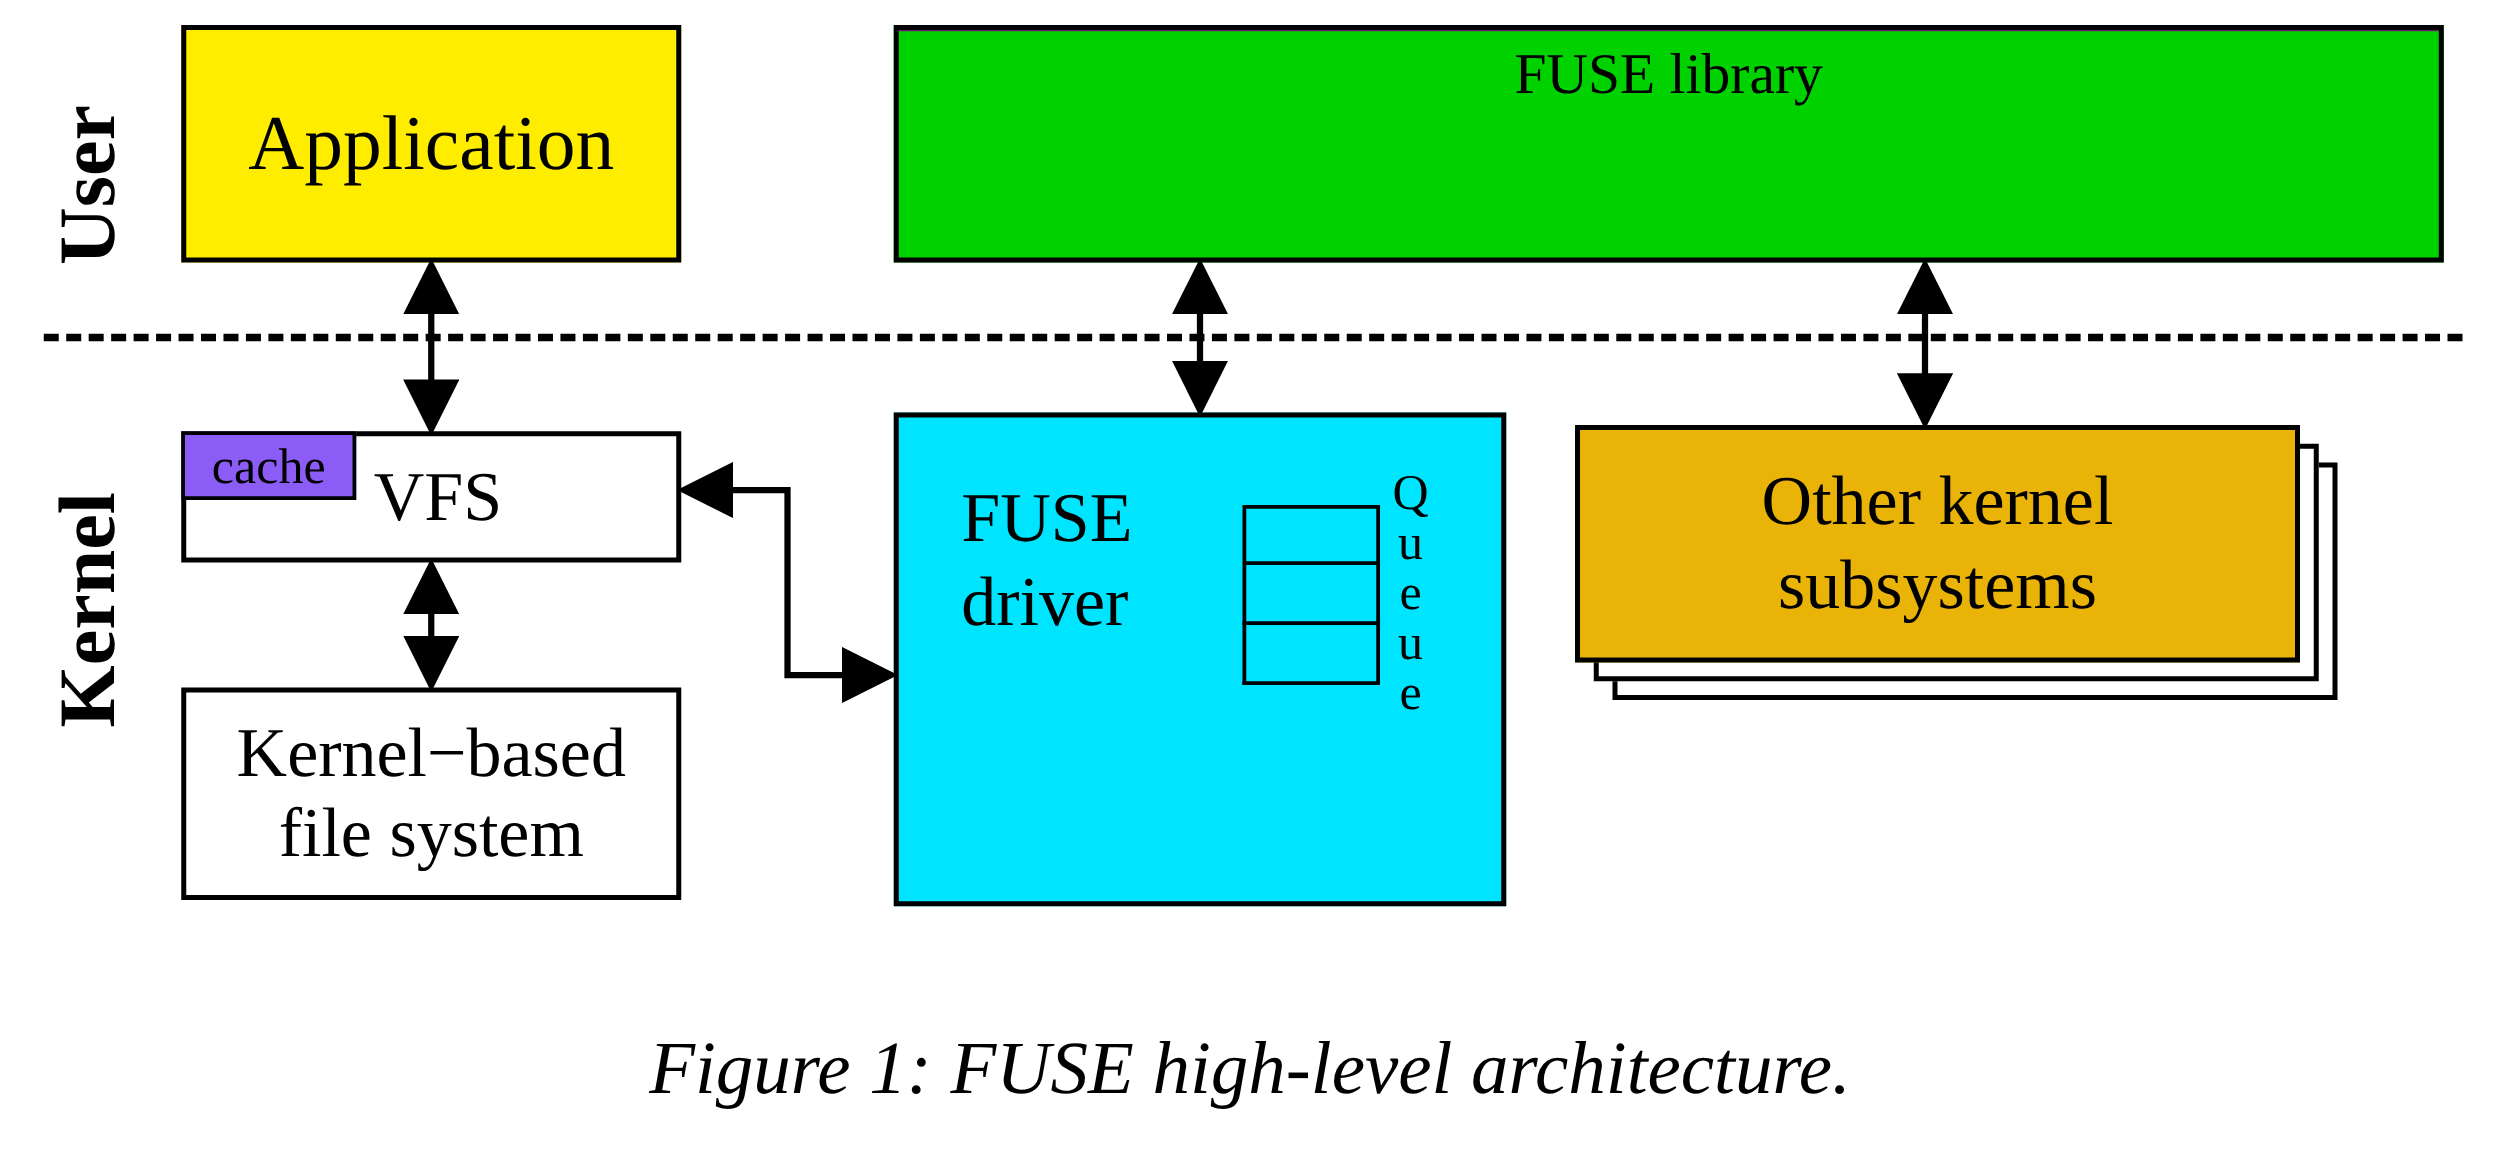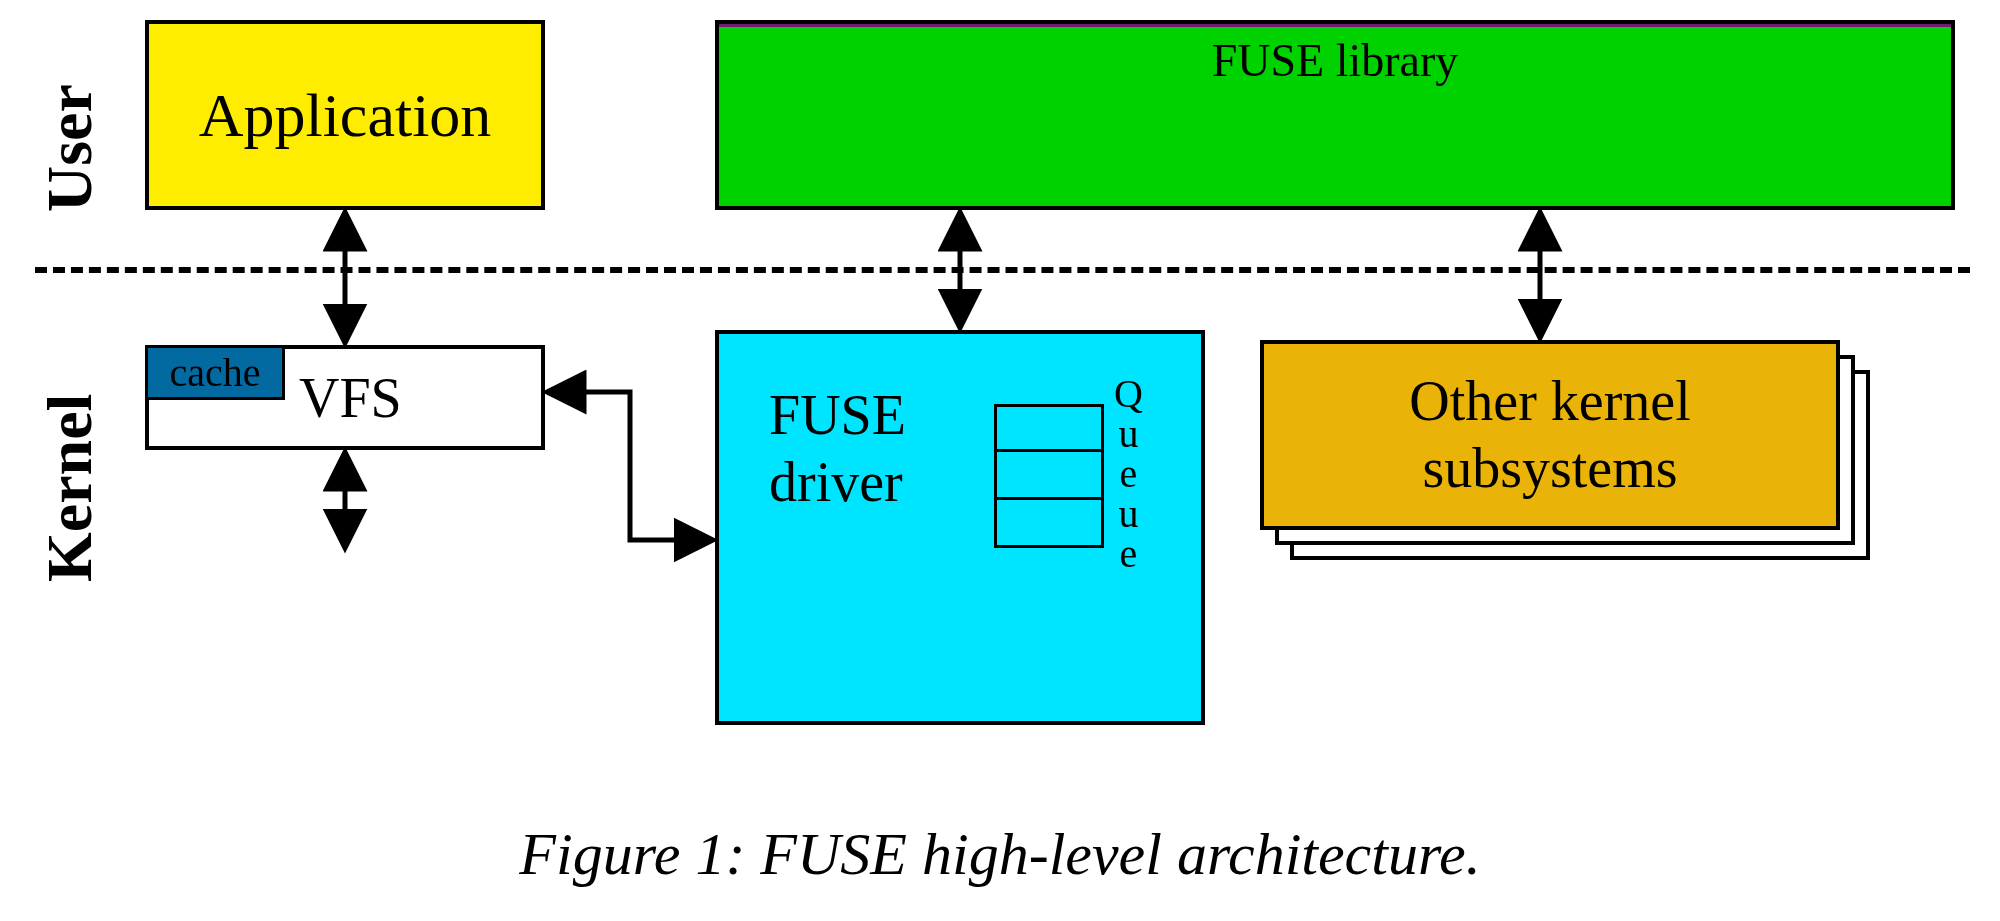--- a/index.html
+++ b/index.html
@@ -33,21 +33,21 @@
     position: absolute;
     font-style: italic;
     font-size: 60px;
     text-align: center;
     width: 100%;
   }
   .small-box {
     position: absolute;
     border: 3px solid #000;
     box-sizing: border-box;
-    background: #0369a1;
+    background: #8b5cf6;
     display: flex;
     align-items: center;
     justify-content: center;
   }
   svg.arrows {
     position: absolute;
     left: 0;
     top: 0;
     pointer-events: none;
   }
@@ -83,35 +83,39 @@
 <div class="canvas">
 
   <div class="section-label" style="left:-10px; top:95px; width:160px;">User</div>
   <div class="section-label" style="left:-30px; top:445px; width:200px;">Kernel</div>
 
   <div class="box" style="left: 145px; top: 20px; width: 400px; height: 190px; background-color: rgb(255, 237, 0);">
     <span class="label-text-lg">Application</span>
   </div>
 
   <div class="box" style="left: 715px; top: 20px; width: 1240px; height: 190px; display: block; background-color: rgb(0, 210, 0);">
-    <div style="height:67px; border-top:3px solid #701a75; display:flex; align-items:center; justify-content:center;">
+    <div style="height:67px; border-top:1px solid #701a75; display:flex; align-items:center; justify-content:center;">
       <span style="font-size:46px;">FUSE library</span>
     </div>
   </div>
 
   <div class="hline-dashed" style="left:35px; top:267px; width:1935px;"></div>
 
   <div class="box" style="left:145px; top:345px; width:400px; height:105px; background:#fff; justify-content:flex-start; padding-left:150px;">
     <span class="label-text">VFS</span>
   </div>
 
   <div class="small-box" style="left:145px; top:345px; width:140px; height:55px;">
     <span class="label-text-xs">cache</span>
   </div>
 
+  <div class="box" style="left:145px; top:550px; width:400px; height:170px; background:#fff; flex-direction:column;">
+    <span class="label-text" style="line-height:1.15;">Kernel−based</span>
+    <span class="label-text" style="line-height:1.15;">file system</span>
+  </div>
 
   <div class="box" style="left: 715px; top: 330px; width: 490px; height: 395px; display: block; background-color: rgb(0, 229, 255);">
     <div style="position:relative; height:300px;">
       <div style="position:absolute; left:50px; top:48px; text-align:left;">
         <div class="label-text" style="line-height:1.2;">FUSE</div>
         <div class="label-text" style="line-height:1.2;">driver</div>
       </div>
 
       <div style="position:absolute; left:275px; top:70px;">
         <div class="queue-cell" style="width:110px; height:48px;"></div>

